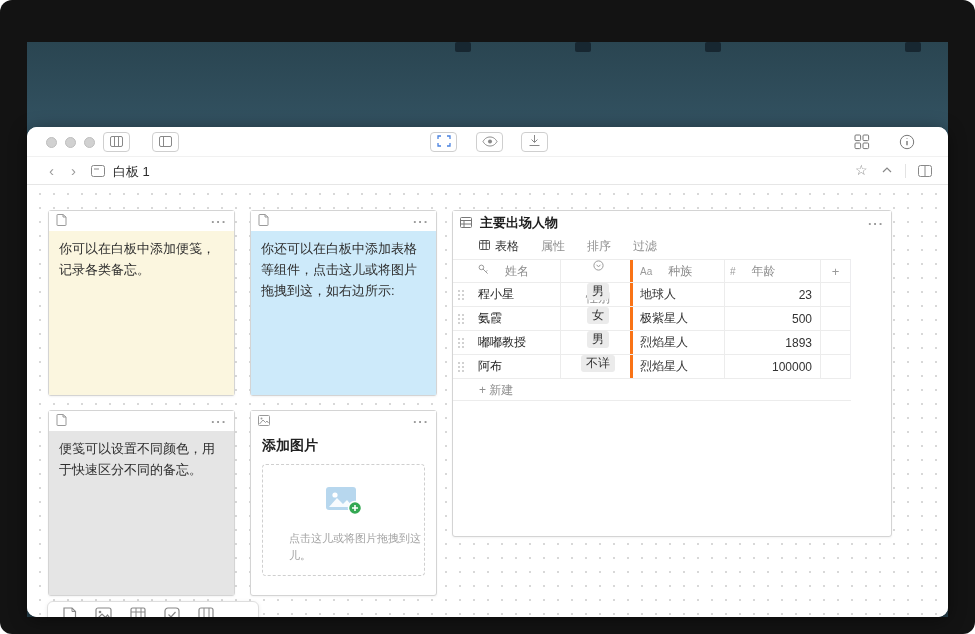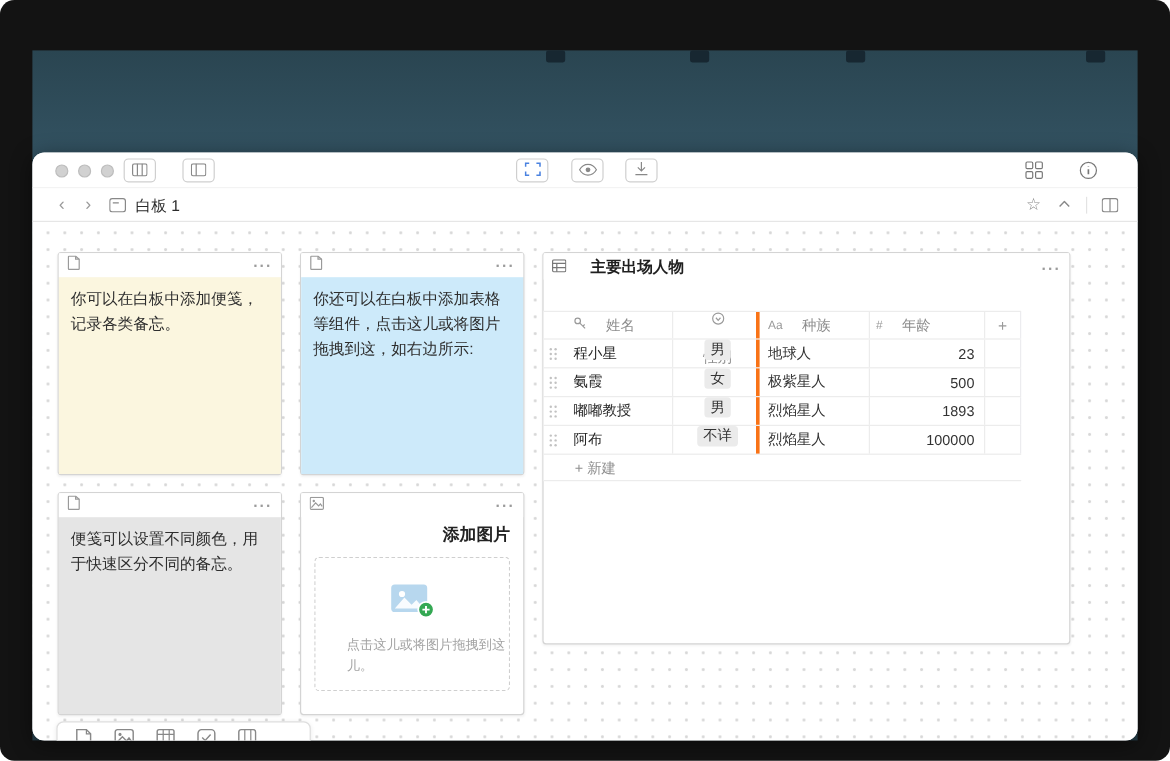--- a/index.html
+++ b/index.html
@@ -54,28 +54,28 @@
   .card-head { height:20px; display:flex; align-items:center; padding:0 7px; background:#fff; }
   .more { margin-left:auto; color:#9a9a9a; font-size:13px; font-weight:bold; letter-spacing:1px; line-height:1; cursor:pointer; }
 
   .note-body { height:calc(100% - 20px); padding:7px 10px; font-size:13px; line-height:1.62; color:#2e2e2e; }
   .note--yellow .note-body{background:#fbf6df;}
   .note--blue   .note-body{background:#cdeafa;}
   .note--cyan   .note-body{background:#e5e5e5;}
 
   
   .img-body { padding:3px 11px; }
-  .img-title { font-size:14px; font-weight:bold; color:#222; margin:3px 0 9px;text-align:right; }
+  .img-title { font-size:14px; font-weight:bold; color:#222; margin:3px 0 9px; }
   .dropzone { border:1.6px dashed #cfcfcf; border-radius:4px; height:112px; position:relative; cursor:pointer; background:#fff; }
   .dz-icon { position:absolute; left:50%; top:20px; transform:translateX(-50%); line-height:0; }
   .dz-hint { position:absolute; left:26px; bottom:11px; font-size:11px; color:#a3a3a3; line-height:1.55; }
 
   
   .tc .card-head{height:22px;padding-top:2px;}
-  .tc-title { margin-left:20px; font-size:13px; font-weight:bold; color:#1f1f1f; }
+  .tc-title { margin-left:8px; font-size:13px; font-weight:bold; color:#1f1f1f; }
   .tc-tabs { height:26px; display:flex; align-items:center; padding-left:26px; gap:22px; font-size:12px; color:#8f8f8f; }
   .tc-tab { display:flex; align-items:center; gap:5px; cursor:pointer; }
   .tc-tab.active { color:#333; }
 
   .tbl { position:absolute; left:0; top:48px; width:398px; font-size:12px; color:#333; background:#fff; }
   .trow { display:flex; height:24px; border-bottom:1px solid #ececec; align-items:stretch; }
   .trow.thead { border-top:1px solid #ececec; color:#8c8c8c; }
   .c { display:flex; align-items:center; gap:16px; }
   .c.gutter { width:16px; justify-content:center; }
   .c.colname { width:92px; padding-left:9px; border-right:1px solid #ececec; }
@@ -247,20 +247,32 @@
         <div class="card tc">
           <div class="card-head">
             <span><svg width="12" height="11">
                   <rect x="0.5" y="0.5" width="11" height="10" rx="1" fill="none" stroke="#777"></rect>
                   <path d="M0.5 3.5h11M0.5 7h11M4 3.5V10.5" stroke="#777"></path>
                 </svg></span>
             <span class="tc-title">主要出场人物</span>
             <span class="more">···</span>
           </div>
 
+          <div class="tc-tabs">
+            <span class="tc-tab active">
+              <span><svg width="11" height="10">
+                    <rect x="0.5" y="0.5" width="10" height="9" rx="1" fill="none" stroke="#555"></rect>
+                    <path d="M0.5 3.2h10M3.8 0.5v9M7.2 0.5v9" stroke="#555"></path>
+                  </svg></span>
+              <span>表格</span>
+            </span>
+            <span class="tc-tab">属性</span>
+            <span class="tc-tab">排序</span>
+            <span class="tc-tab">过滤</span>
+          </div>
 
           <div class="tbl">
             <div class="trow thead">
               <div class="c gutter"></div>
               <div class="c colname">
                 <span><svg width="11" height="11">
                       <circle cx="3.4" cy="3.4" r="2.3" fill="none" stroke="#9a9a9a"></circle>
                       <path d="M5 5l4.6 4.6M7.8 7.8l1.4-1.4" fill="none" stroke="#9a9a9a"></path>
                     </svg></span>
                 <span>姓名</span>

